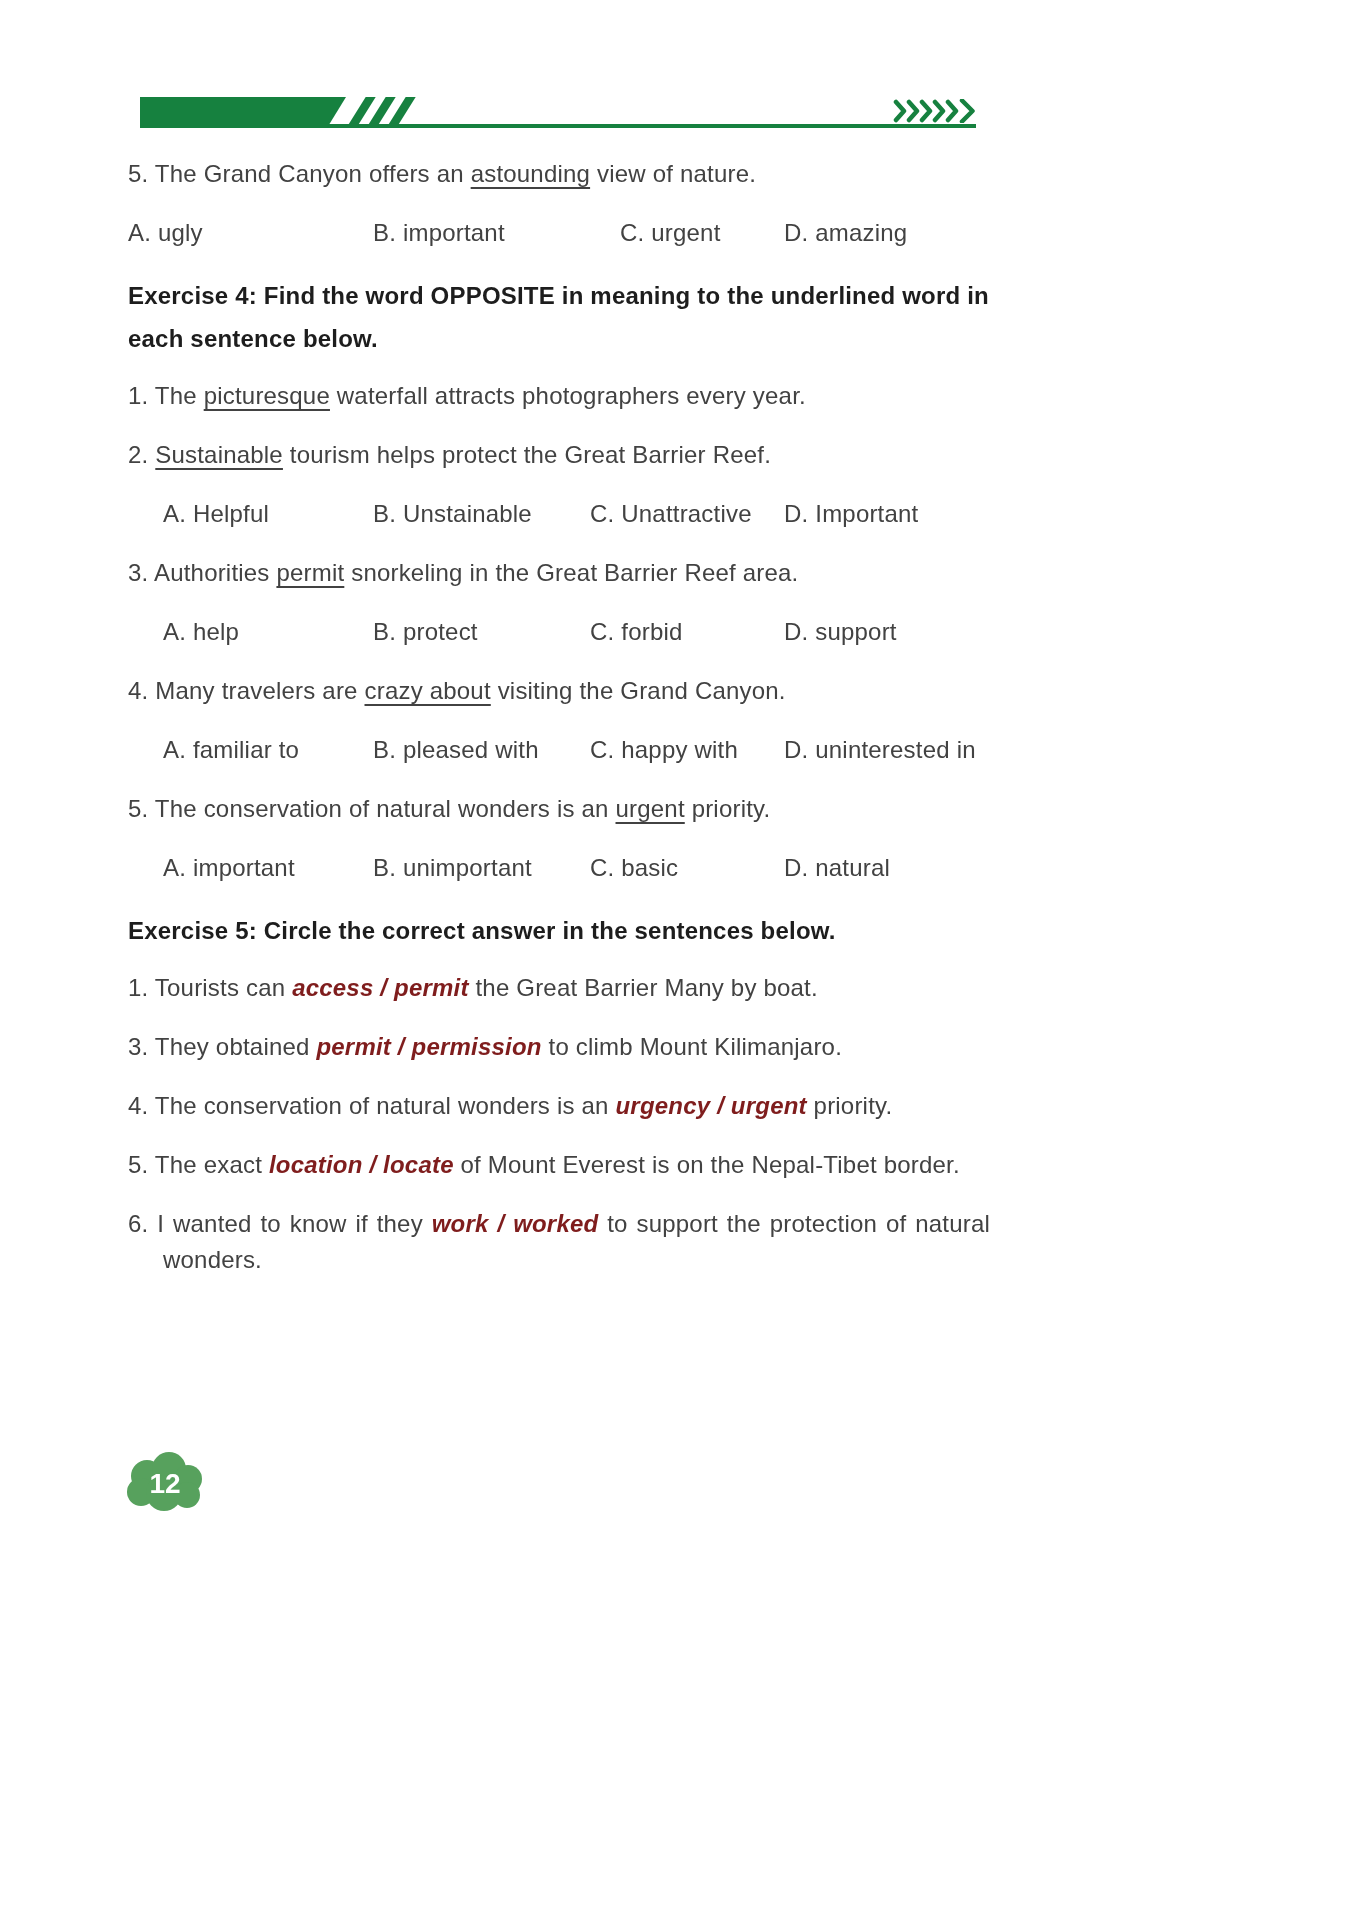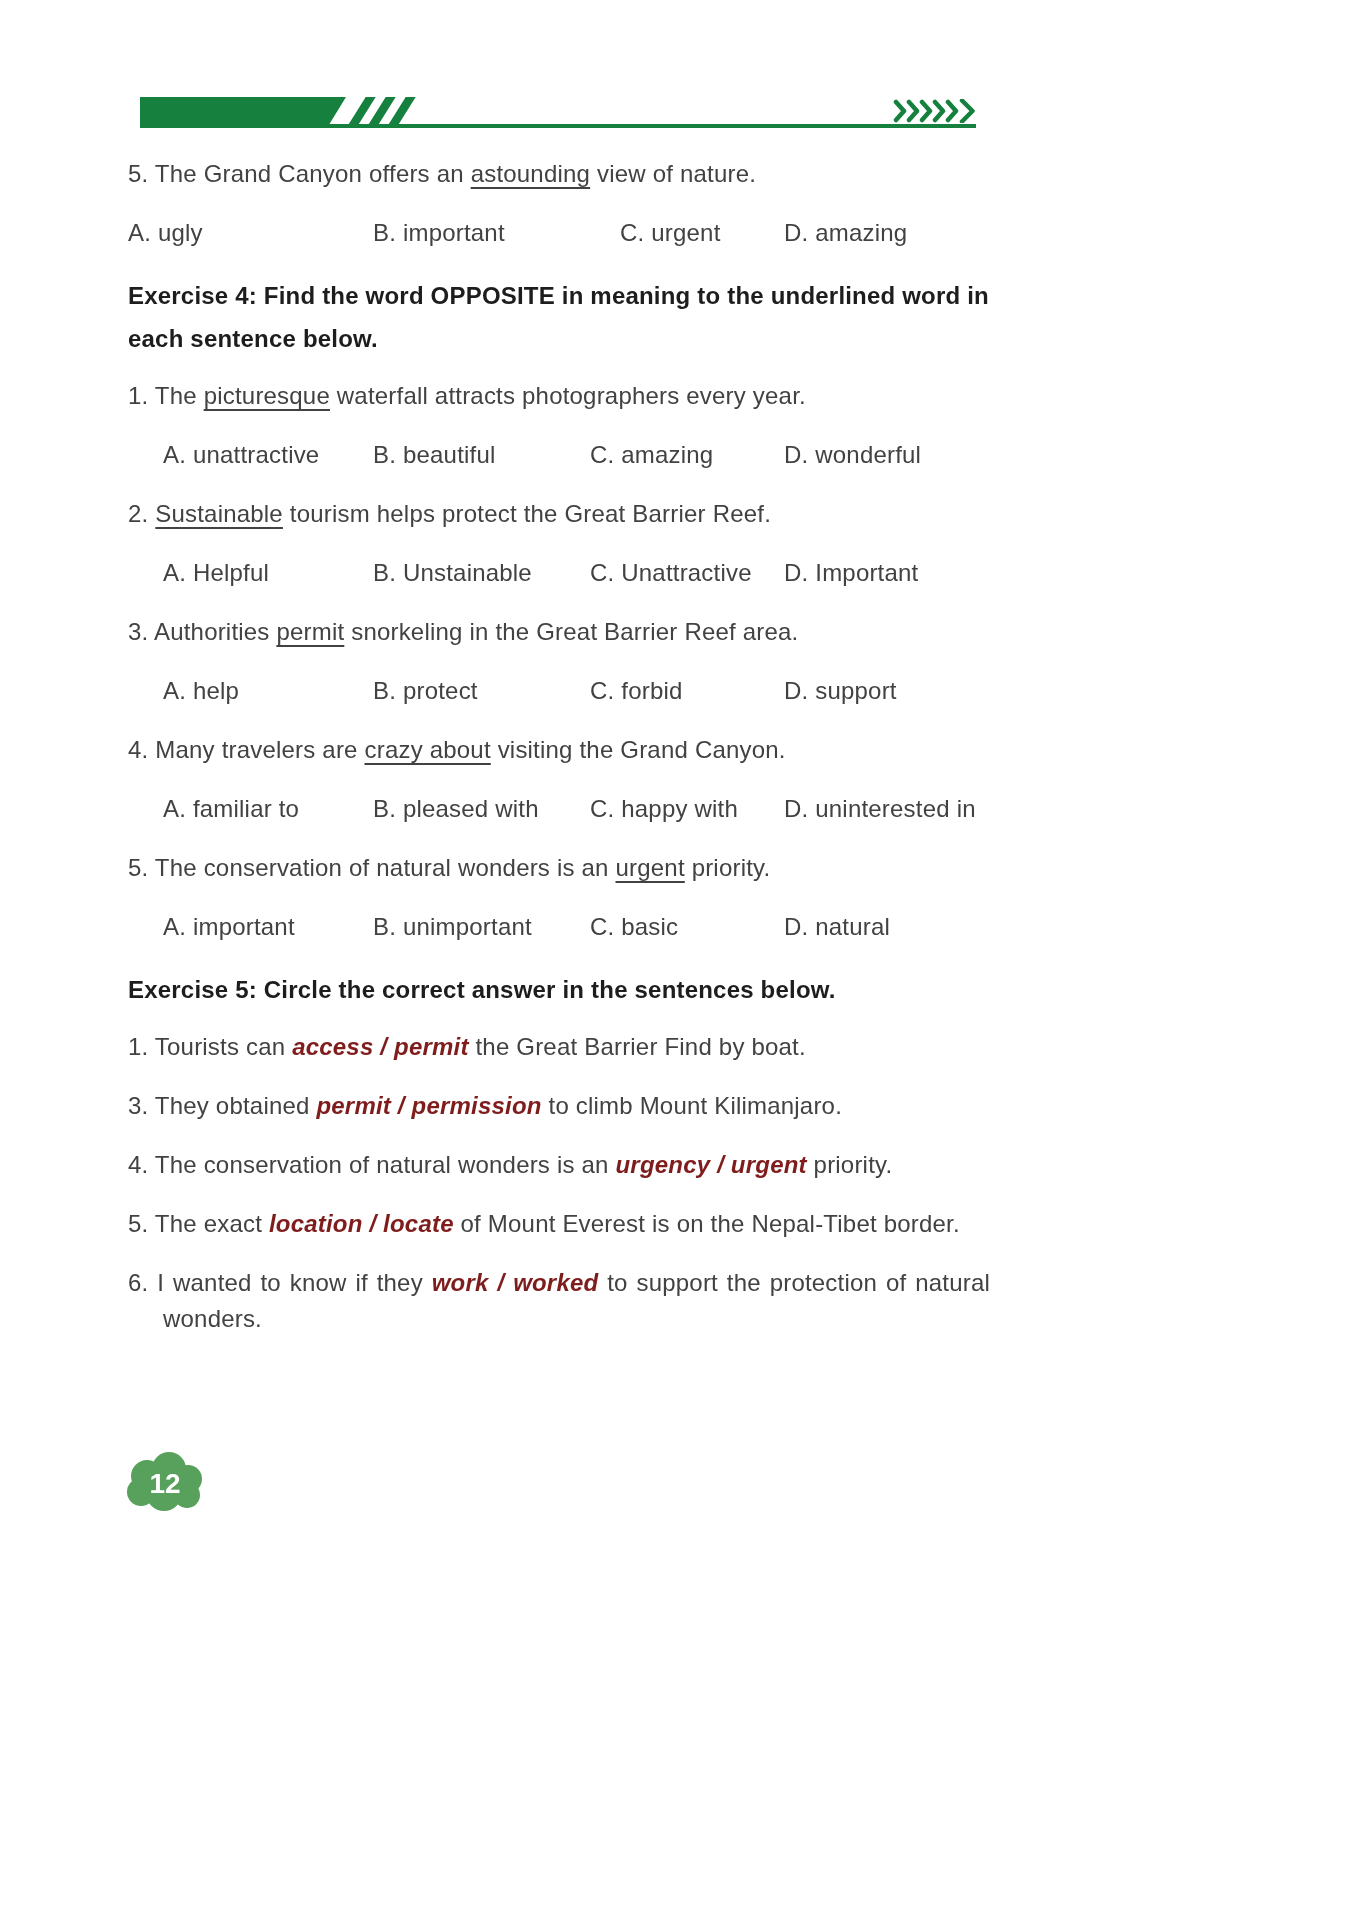--- a/index.html
+++ b/index.html
@@ -95,26 +95,20 @@
   <div class="options-row no-indent">
     <span>A. ugly</span>
     <span>B. important</span>
     <span>C. urgent</span>
     <span>D. amazing</span>
   </div>
 
   <p class="exercise-heading">Exercise 4: Find the word OPPOSITE in meaning to the underlined word in each sentence below.</p>
 
   <p class="body-line"><span>1. The </span><span class="u-word">picturesque</span><span> waterfall attracts photographers every year.</span></p>
-  <div class="options-row">
-    <span>A. unattractive</span>
-    <span>B. beautiful</span>
-    <span>C. amazing</span>
-    <span>D. wonderful</span>
-  </div>
 
   <p class="body-line"><span>2. </span><span class="u-word">Sustainable</span><span> tourism helps protect the Great Barrier Reef.</span></p>
   <div class="options-row">
     <span>A. Helpful</span>
     <span>B. Unstainable</span>
     <span>C. Unattractive</span>
     <span>D. Important</span>
   </div>
 
   <p class="body-line"><span>3. Authorities </span><span class="u-word">permit</span><span> snorkeling in the Great Barrier Reef area.</span></p>
@@ -136,21 +130,21 @@
   <p class="body-line"><span>5. The conservation of natural wonders is an </span><span class="u-word">urgent</span><span> priority.</span></p>
   <div class="options-row">
     <span>A. important</span>
     <span>B. unimportant</span>
     <span>C. basic</span>
     <span>D. natural</span>
   </div>
 
   <p class="exercise-heading">Exercise 5: Circle the correct answer in the sentences below.</p>
 
-  <p class="body-line"><span>1. Tourists can </span><span class="choice">access / permit</span><span> the Great Barrier Find by boat.</span></p>
+  <p class="body-line"><span>1. Tourists can </span><span class="choice">access / permit</span><span> the Great Barrier Many by boat.</span></p>
 
 
   <p class="body-line"><span>3. They obtained </span><span class="choice">permit / permission</span><span> to climb Mount Kilimanjaro.</span></p>
 
   <p class="body-line"><span>4. The conservation of natural wonders is an </span><span class="choice">urgency / urgent</span><span> priority.</span></p>
 
   <p class="body-line hang"><span>5. The exact </span><span class="choice">location / locate</span><span>  of Mount Everest is on the Nepal-Tibet border.</span></p>
 
   <p class="body-line hang"><span>6. I wanted to know if they </span><span class="choice">work / worked</span><span> to support the protection of natural wonders.</span></p>
 

